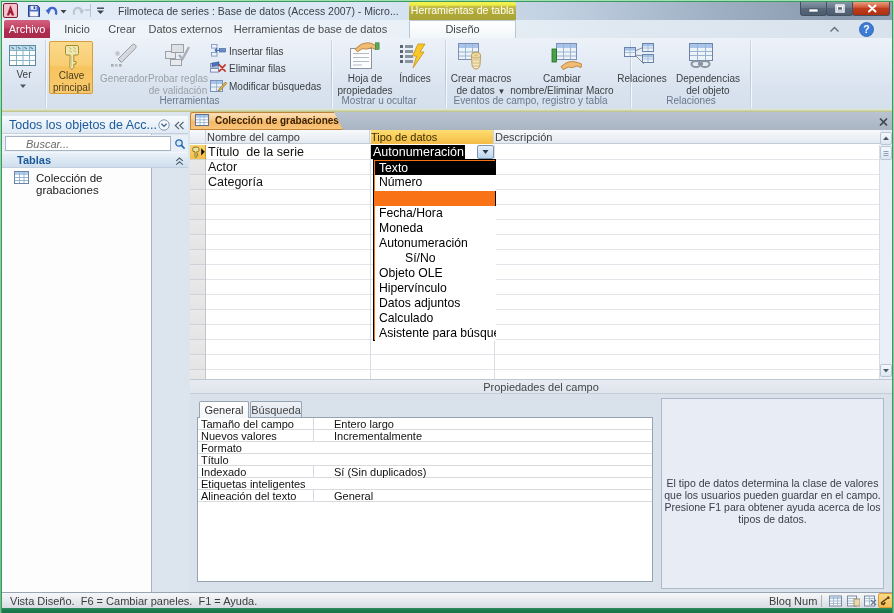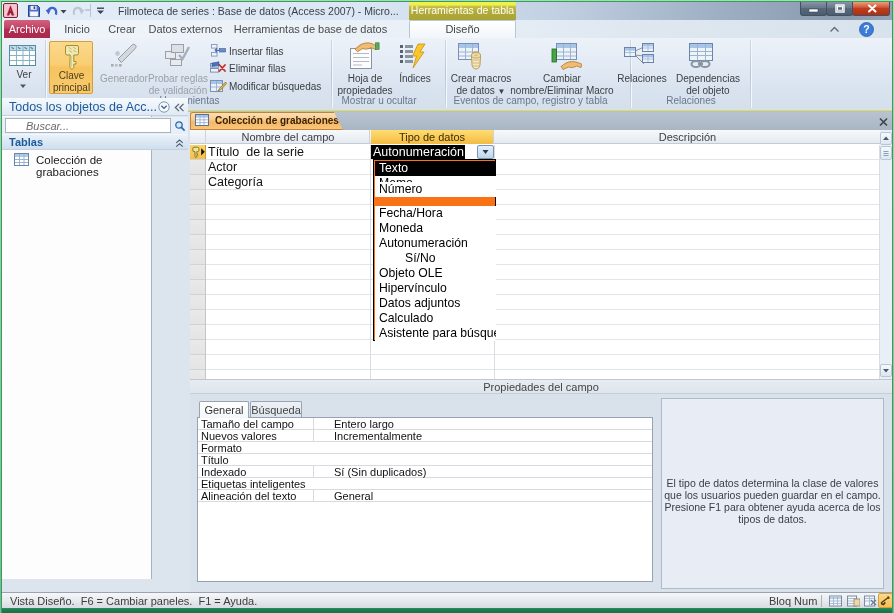--- a/index.html
+++ b/index.html
@@ -19,32 +19,32 @@
 #ribbon{position:absolute;left:0;top:36px;width:890px;height:71px;background:linear-gradient(180deg,#edf2f9 0%,#e2eaf4 40%,#d9e3ef 70%,#d5e0ed 100%);}
 #ribbonedge{position:absolute;left:0;top:107px;width:890px;height:3px;background:linear-gradient(180deg,#e9ecd2,#b7be85);}
 .grplabel{position:absolute;top:60px;width:100%;text-align:center;color:#68778a;font-size:10px;}
 .gsep{position:absolute;top:40px;width:1px;height:68px;background:linear-gradient(180deg,#cdd8e4,#b9c6d4 50%,#cdd8e4);box-shadow:1px 0 0 #f4f8fc;top:38px;}
 .btntext{color:#3c4043;font-size:10px;text-align:center;line-height:12px;}
 .gray{color:#9aa0a6;}
 
 .capbtn{position:absolute;top:0px;height:14px;border:1px solid #44505e;border-top:none;background:linear-gradient(180deg,#8695a6 0%,#67788b 45%,#57687c 50%,#4c5d71 100%);border-radius:0 0 3px 3px;}
 #closebtn{background:linear-gradient(180deg,#e89e7e 0%,#d2593a 40%,#c13c1e 50%,#ad3012 100%);}
 
-#navpane{position:absolute;left:0;top:96px;width:150px;height:481px;background:#fdfdfe;border-right:1px solid #a5b2c1;}
+#navpane{position:absolute;left:0;top:114px;width:150px;height:481px;background:#fdfdfe;border-right:1px solid #a5b2c1;}
 #navhdr{position:absolute;left:0;top:0;width:186px;height:18px;background:linear-gradient(180deg,#f6fafd,#dfe9f4);border-bottom:1px solid #c4d0dd;color:#1b5a9c;font-size:12.5px;line-height:18px;}
 #navsearch{position:absolute;left:0;top:19px;width:186px;height:17px;background:#e9eff7;}
 #navtablas{position:absolute;left:0;top:36px;width:186px;height:16px;background:linear-gradient(180deg,#e9f1f9,#cfdeee);border-top:1px solid #f2f6fa;border-bottom:1px solid #c2cfdd;color:#1b5a9c;font-weight:bold;font-size:11px;line-height:15px;}
 
 #main{position:absolute;left:188px;top:110px;width:702px;height:481px;background:#d9e1eb;}
 #docstrip{position:absolute;left:0;top:0;width:702px;height:18px;background:linear-gradient(180deg,#b9c3d0,#aab5c4);}
 #doctab{position:absolute;left:0px;top:0px;width:153px;height:18px;background:linear-gradient(180deg,#fce3c0 0%,#f9c885 45%,#f6b765 55%,#f8c77f 100%);border-radius:3px 2px 0 0;color:#3a2206;font-weight:bold;font-size:10px;white-space:nowrap;clip-path:polygon(0 0,144px 0,153px 100%,0 100%);box-shadow:inset 0 0 0 1px #c08438;}
 
 #grid{position:absolute;left:0px;top:18px;width:702px;height:249px;background:#fff;overflow:hidden;}
 #gridhdr{position:absolute;left:0;top:0;width:690px;height:14px;background:linear-gradient(180deg,#f7f9fb,#e4eaf1);border-bottom:1px solid #c4cbd4;color:#3c4043;}
-.hdrcell{position:absolute;top:0;height:14px;line-height:14px;text-align:center;border-right:1px solid #ccd3da;font-size:11px;}
+.hdrcell{position:absolute;top:0;height:14px;line-height:14px;border-right:1px solid #ccd3da;font-size:11px;}
 #gridrows{position:absolute;left:0;top:15px;width:690px;height:234px;background:repeating-linear-gradient(180deg,#fff 0px,#fff 14px,#e2e5e9 14px,#e2e5e9 15px);}
 .vline{position:absolute;top:0;width:1px;height:234px;background:#d9dde1;}
 .gridtext{position:absolute;font-size:12.5px;color:#111;line-height:15px;}
 
 #vscroll{position:absolute;left:690px;top:0px;width:12px;height:249px;background:#e9eff7;}
 .sbtn{position:absolute;left:0px;width:12px;height:13px;background:linear-gradient(180deg,#f6f9fc,#dce6f2);border:1px solid #b9c6d6;border-radius:2px;}
 
 #propslbl{position:absolute;left:0;top:267px;width:702px;height:15px;line-height:15px;text-align:center;color:#444;font-size:11px;background:linear-gradient(180deg,#e7ecf2,#dfe5ed);border-top:1px solid #bfc7d1;border-bottom:1px solid #c6cdd6;}
 #propsarea{position:absolute;left:0;top:282px;width:702px;height:199px;background:#d9e1eb;}
 .ptab{position:absolute;top:7px;height:16px;line-height:16px;font-size:11px;color:#333;text-align:center;border:1px solid #98a4b2;border-bottom:none;border-radius:2px 2px 0 0;}
@@ -282,21 +282,21 @@
           <path d="M5 0.8 L1.3 4.5 L5 8.2 M9.5 0.8 L5.8 4.5 L9.5 8.2" fill="none" stroke="#55636f" stroke-width="1.2"></path>
         </svg>
     </div>
     <div id="navsearch">
       <div class="abs" style="left:3px;top:1px;width:166px;height:15px;background:#fff;border:1px solid #a8b4c2;font-size:11px;font-style:italic;color:#6a6a6a;line-height:14px;padding-left:20px;">Buscar...</div>
       <svg class="abs" style="left:172px;top:3px;" width="12" height="12" viewBox="0 0 12 12">
           <circle cx="5" cy="5" r="3.2" fill="#d8e9f8" stroke="#2a6ab0" stroke-width="1.3"></circle>
           <path d="M7.4 7.4 L10.6 10.6" stroke="#2a6ab0" stroke-width="1.7"></path>
         </svg>
     </div>
-    <div id="navtablas"><span style="padding-left:7px;">Tablas</span>
+    <div id="navtablas"><span style="padding-left:15px;">Tablas</span>
       <svg class="abs" style="left:173px;top:4px;" width="9" height="9" viewBox="0 0 9 9">
           <path d="M1.2 3.8 L4.5 1 L7.8 3.8 M1.2 7.6 L4.5 4.8 L7.8 7.6" fill="none" stroke="#4a5a68" stroke-width="1.1"></path>
         </svg>
     </div>
     <svg class="abs" style="left:12px;top:55px;" width="15" height="13" viewBox="0 0 15 13">
       <rect x="0.5" y="0.5" width="14" height="12" fill="#fff" stroke="#6a84ac"></rect>
       <rect x="1" y="1" width="13" height="3" fill="#b0cae8"></rect>
       <path d="M1 6.5 h13 M1 9.5 h13 M5.5 1 v11 M10 1 v11" stroke="#9ab4d4" stroke-width="1"></path>
     </svg>
     <div class="abs" style="left:34px;top:56px;font-size:11.5px;color:#1a1a1a;">Colección de grabaciones</div>
@@ -418,21 +418,21 @@
           <path d="M2 9 L10 3 M10 3 l-1.8 0.4 M10 3 l-0.4 1.8" stroke="#4a3a10" stroke-width="1.3"></path>
           <path d="M2 9.5 l2.5 1 1.8 -2.2" fill="none" stroke="#4a3a10" stroke-width="1.6"></path>
         </svg>
     </div>
   </div>
   <div id="greenbar"></div>
 </div>
 <div id="dropdown">
     <div class="ditem" style="top:1px;background:#000;color:#fff;">Texto</div>
     <div class="ditem" style="top:16px;">Memo</div>
-    <div class="ditem" style="top:22px;">Número</div>
+    <div class="ditem" style="top:15px;">Número</div>
     <div class="ditem" style="top:46px;">Fecha/Hora</div>
     <div class="ditem" style="top:61px;">Moneda</div>
     <div class="ditem" style="top:76px;">Autonumeración</div>
     <div class="ditem" style="top:91px;padding-left:30px;">Sí/No</div>
     <div class="ditem" style="top:106px;">Objeto OLE</div>
     <div class="ditem" style="top:121px;">Hipervínculo</div>
     <div class="ditem" style="top:136px;">Datos adjuntos</div>
     <div class="ditem" style="top:151px;">Calculado</div>
     <div class="ditem" style="top:166px;">Asistente para búsque</div>
   </div>

